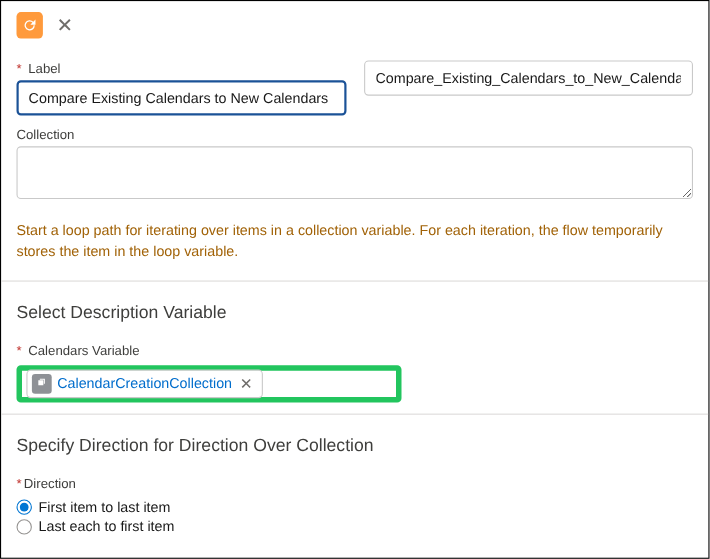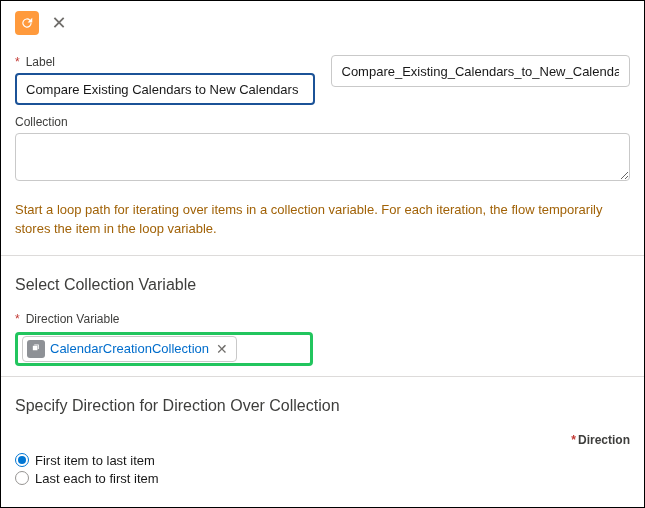--- a/index.html
+++ b/index.html
@@ -123,23 +123,23 @@
     border: none;
     border-top: 1px solid #dddbda;
     margin: 0 -14px;
   }
   .section-title {
     font-size: 16px;
     color: #3e3e3c;
     padding: 10px 0 8px 0;
   }
   .pill-input {
-    width: 298px;
+    width: 350px;
     height: 34px;
-    border: 3px solid #22c55e;
+    border: 5px solid #22c55e;
     border-radius: 4px;
     display: flex;
     align-items: center;
     padding: 12px 4px;
     background: #fff;
   }
   .pill {
     display: flex;
     align-items: center;
     height: 26px;
@@ -160,28 +160,27 @@
     font-size: 13px;
   }
   .pill-remove {
     color: #706e6b;
     cursor: pointer;
     font-size: 14px;
     padding: 0 2px;
   }
   .direction-label {
     font-size: 12px;
-    font-weight: 700;
+    font-weight: 400;
     color: #3e3e3c;
     margin-bottom: 6px;
-    text-align: right;
   }
   .radio-row {
     display: flex;
-    align-items: center;
+    align-items: flex-end;
     gap: 6px;
     font-size: 13px;
     color: #181818;
     margin: 3px 0;
     cursor: pointer;
   }
   .radio {
     width: 14px; height: 14px;
     border-radius: 50%;
     border: 1px solid #969492;
@@ -227,24 +226,24 @@
 
     <div class="field">
       <span class="label">Collection</span>
       <textarea class="textarea" style=""></textarea>
     </div>
 
     <div class="help-text">Start a loop path for iterating over items in a collection variable. For each iteration, the flow temporarily stores the item in the loop variable.</div>
 
     <hr class="section-divider">
 
-    <div class="section-title">Select Collection Variable</div>
+    <div class="section-title">Select Description Variable</div>
 
     <div class="field" style="gap:2px">
-      <span class="label req">Direction Variable</span>
+      <span class="label req">Calendars Variable</span>
       <div class="pill-input">
         <div class="pill">
           <span class="pill-icon">
             <svg width="11" height="11" viewBox="0 0 24 24" fill="#fff">
                 <path d="M4 6h10v10H4z M7 3h10v10h-2V5H7z"></path>
               </svg>
           </span>
           <span class="pill-label">CalendarCreationCollection</span>
           <span class="pill-remove">✕</span>
         </div>

